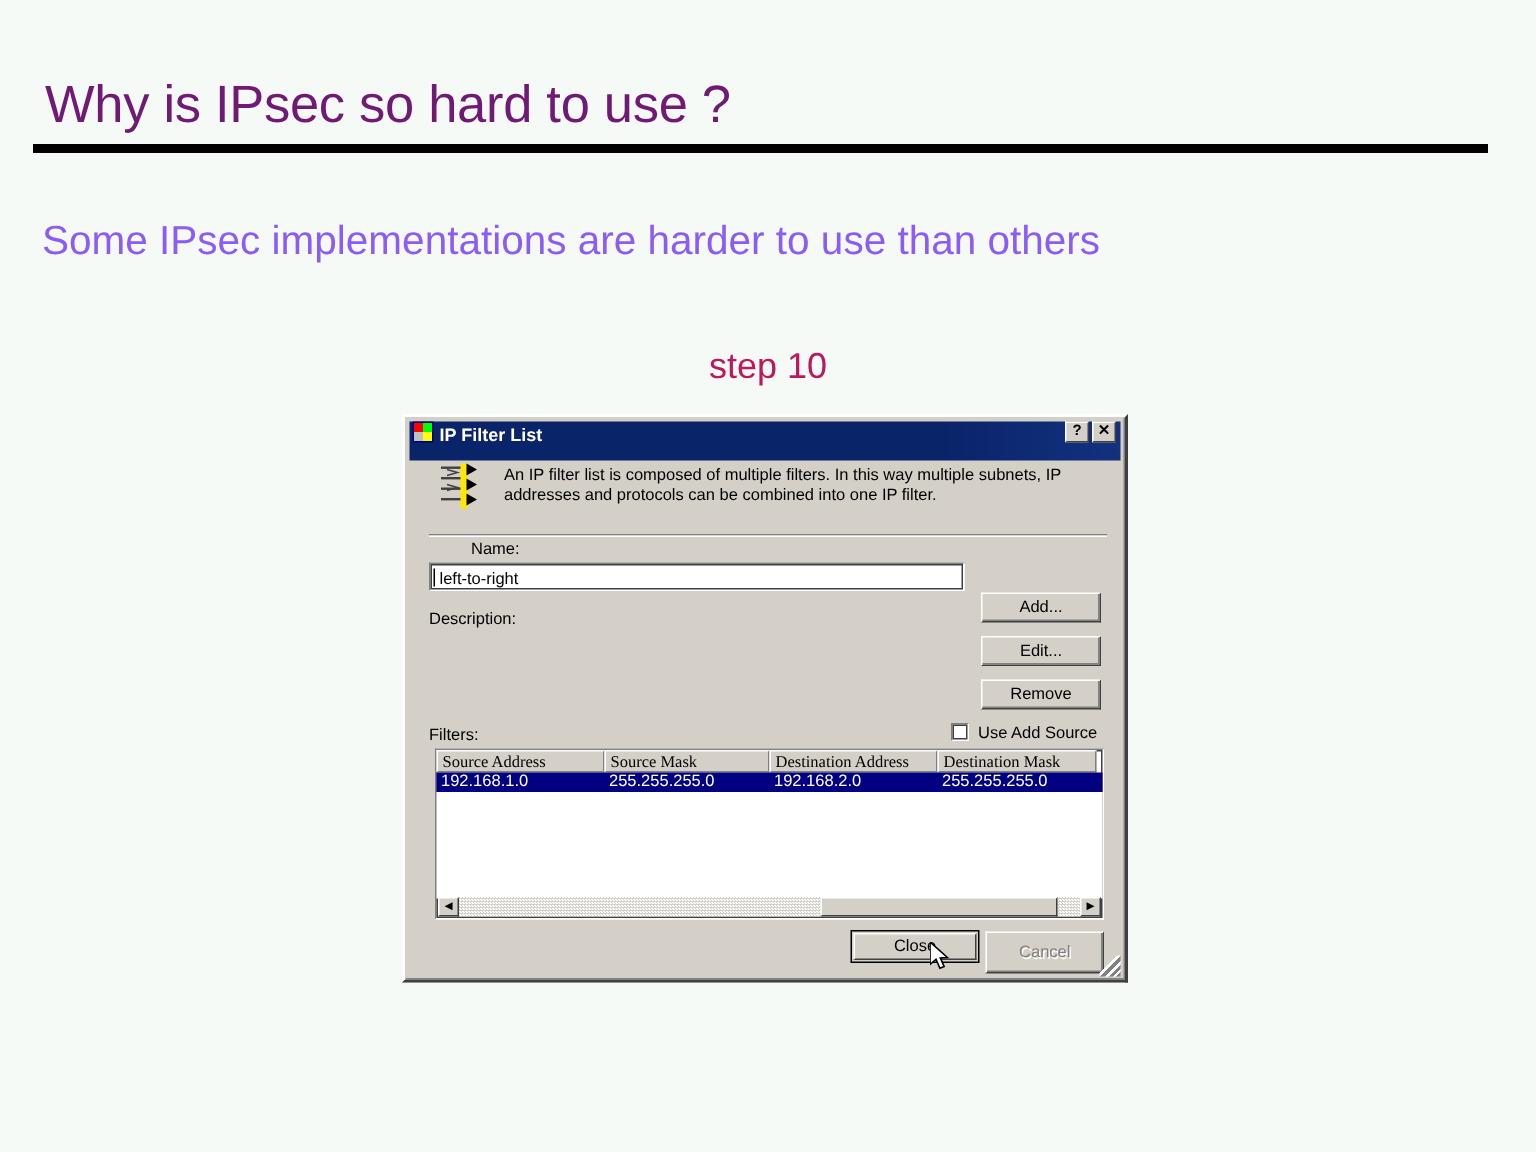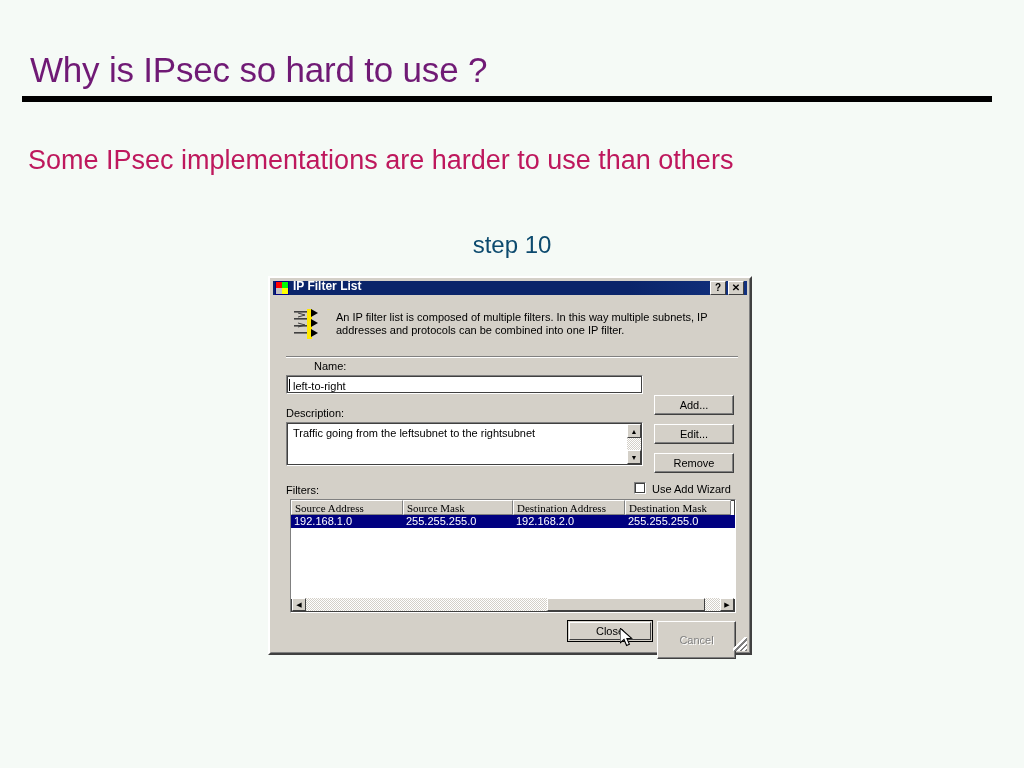--- a/index.html
+++ b/index.html
@@ -27,21 +27,21 @@
   .title-rule {
     position: absolute;
     left: 22px; top: 96px;
     width: 970px; height: 6px;
     background: #000;
   }
   .slide-sub {
     position: absolute;
     left: 28px; top: 145px;
     font-size: 27px;
-    color: #be185d;
+    color: #8b5cf6;
     white-space: nowrap;
   }
   .step-label {
     position: absolute;
     left: 0; top: 231px;
     width: 1024px;
     text-align: center;
     font-size: 24px;
     color: #ff0000;
   }
@@ -65,24 +65,24 @@
     border-top: 1px solid #d4d0c8;
     border-left: 1px solid #d4d0c8;
     border-right: 1px solid #808080;
     border-bottom: 1px solid #808080;
     pointer-events: none;
   }
 
   .titlebar {
     position: absolute;
     left: 3px; top: 3px;
-    width: 474px; height: 14px;
+    width: 474px; height: 26px;
     background: linear-gradient(90deg, #0a246a 0%, #0a246a 75%, #12317f 100%);
     display: flex;
-    align-items: flex-end;
+    align-items: flex-start;
     padding: 0 2px;
   }
   .tb-icon {
     width: 14px; height: 14px;
     margin-right: 4px;
     position: relative;
     flex: 0 0 auto;
     background: #000080;
   }
   .tb-icon .q { position: absolute; width: 6px; height: 6px; }
@@ -273,21 +273,21 @@
   }
 
   .cursor-arrow { position: absolute; pointer-events: none; }
 </style>
 </head>
 <body style="background: rgb(245, 250, 246);">
 
 <div class="slide-title">Why is IPsec so hard to use ?</div>
 <div class="title-rule"></div>
 <div class="slide-sub">Some IPsec implementations are harder to use than others</div>
-<div class="step-label" style="color: #0c4a6e;">step 10</div>
+<div class="step-label" style="color: #be185d;">step 10</div>
 
 <div class="dialog">
   <div class="dialog-inner-edge"></div>
 
   <div class="titlebar">
     <div class="tb-icon">
       <span class="q q1"></span>
         <span class="q q2"></span>
       <span class="q q3"></span>
         <span class="q q4"></span>
@@ -316,43 +316,37 @@
   <div class="hdr-text">An IP filter list is composed of multiple filters. In this way multiple subnets, IP addresses and protocols can be combined into one IP filter.</div>
   <div class="hdr-sep"></div>
 
   <div class="lbl" style="left:16px; top:82px;padding-left:28px;">Name:</div>
   <div class="sunken" style="position:absolute; left:16px; top:97px; width:357px; height:19px;">
     <div class="caret" style="left:2px; top:3px; height:12px;"></div>
     <div class="field-text" style="left:3px; top:2px;">left-to-right</div>
   </div>
 
   <div class="lbl" style="left:16px; top:129px;">Description:</div>
-  <div class="sunken" style="position:absolute; left:16px; top:144px; width:357px; height:44px;">
-    <div class="field-text" style="left:3px; top:2px; width:330px;">Traffic going from the leftsubnet to the rightsubnet</div>
-    <div class="sb-arrow" style="right:1px; top:1px; width:14px; height:14px;">▲</div>
-    <div class="sb-track" style="right:1px; top:15px; width:14px; height:12px;"></div>
-    <div class="sb-arrow" style="right:1px; bottom:1px; width:14px; height:14px;">▼</div>
-  </div>
 
   <div class="btn" style="left:384px; top:117px; width:80px; height:20px;">
     <div class="inner"></div>
       <span>Add...</span>
   </div>
   <div class="btn" style="left:384px; top:146px; width:80px; height:20px;">
     <div class="inner"></div>
       <span>Edit...</span>
   </div>
   <div class="btn" style="left:384px; top:175px; width:80px; height:20px;">
     <div class="inner"></div>
       <span>Remove</span>
   </div>
 
   <div class="lbl" style="left:16px; top:206px;">Filters:</div>
   <div class="checkbox-box" style="left:364px; top:204px;"></div>
-  <div class="lbl" style="left:382px; top:205px;">Use Add Wizard</div>
+  <div class="lbl" style="left:382px; top:205px;">Use Add Source</div>
 </div>
 
 <div class="sunken" style="position:absolute; left:290px; top:499px; width:446px; height:114px;">
   <div class="lv-body-bg"></div>
 
   <div class="lv-head">
     <div class="lv-col" style="width:112px;">Source Address</div>
     <div class="lv-col" style="width:110px;">Source Mask</div>
     <div class="lv-col" style="width:112px;">Destination Address</div>
     <div class="lv-col" style="width:106px;">Destination Mask</div>
@@ -369,21 +363,21 @@
   <div class="sb-track" style="left:15px; bottom:1px; right:15px; height:13px;"></div>
   <div class="sb-thumb" style="left:256px; bottom:1px; width:158px; height:13px;"></div>
   <div class="sb-arrow" style="right:1px; bottom:1px; width:14px; height:13px;">▶</div>
 </div>
 
 <div class="btn default" style="position:absolute; left:567px; top:620px; width:86px; height:22px;">
   <div class="face">
       <span>Close</span>
     </div>
 </div>
-<div class="btn disabled" style="position:absolute; left:657px; top:621px; width:79px; height:38px;">
+<div class="btn disabled" style="position:absolute; left:657px; top:621px; width:79px; height:28px;">
   <div class="inner"></div>
     <span>Cancel</span>
 </div>
 
 <div class="grip" style="position:absolute; left:733px; top:637px;"></div>
 
 <div class="cursor-arrow" style="left:620px; top:628px;">
   <svg width="16" height="22" viewBox="0 0 16 22">
     <polygon points="0,0 0,15 4,11.5 6.6,17.5 9.4,16.3 6.9,10.6 11.6,10.3" fill="#ffffff" stroke="#000000" stroke-width="1.1" stroke-linejoin="miter"></polygon>
   </svg>

